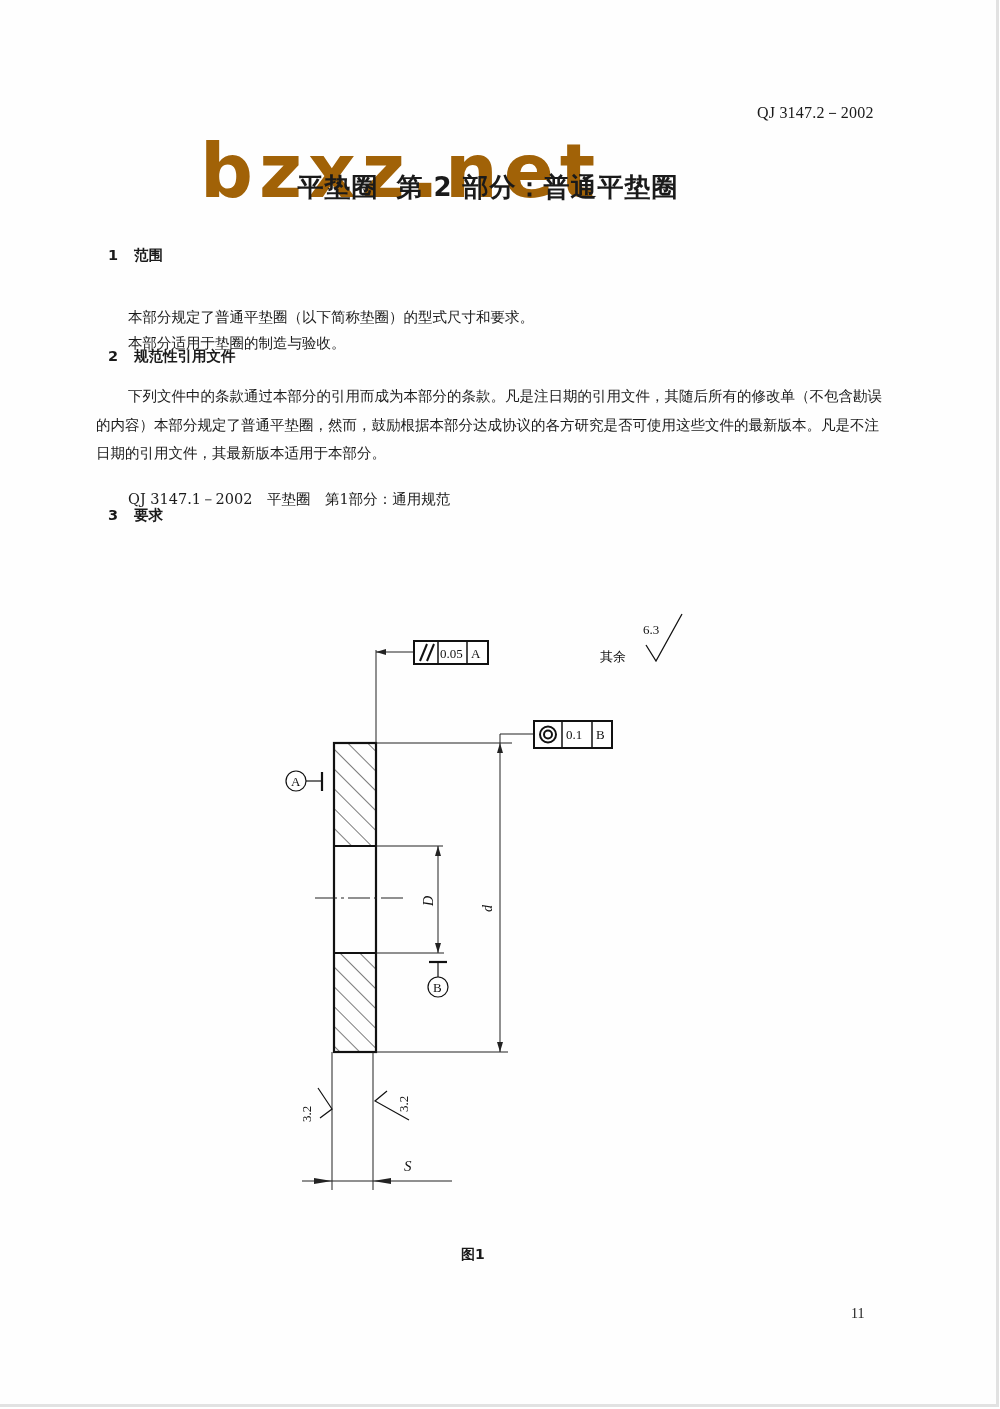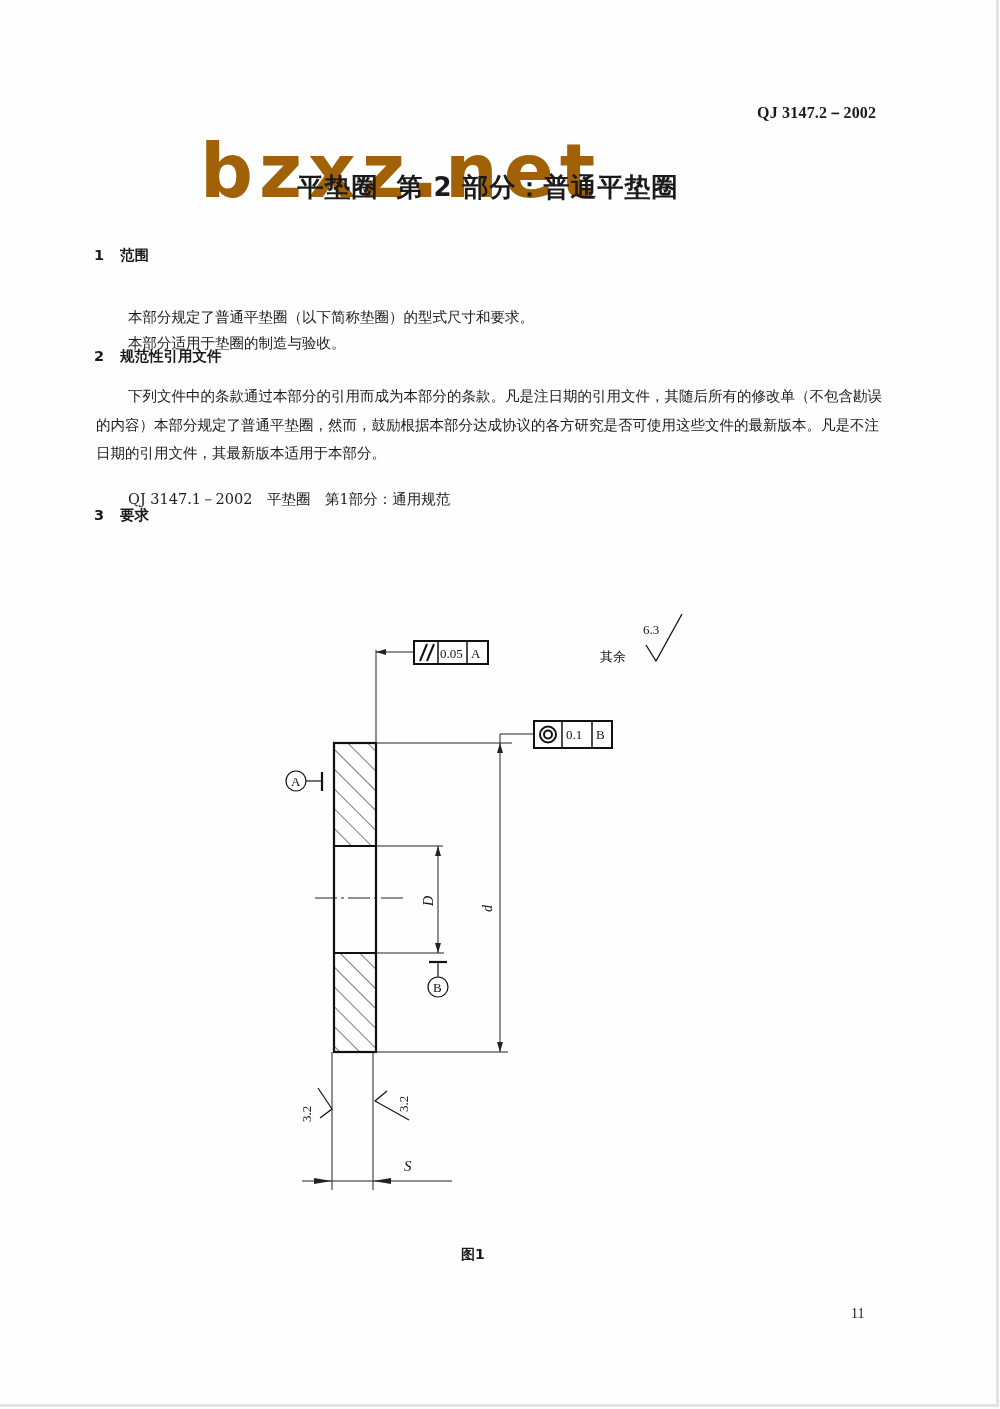--- a/index.html
+++ b/index.html
@@ -1,27 +1,27 @@
 <!DOCTYPE html>
 <html><head>
 <meta charset="utf-8">
 <style>
   html, body { margin: 0; padding: 0; background: #ffffff; }
   body { width: 1000px; height: 1409px; position: relative; overflow: hidden;
          font-family: "DejaVu Serif", "Liberation Serif", serif; color: #1a1a1a; }
   .page { position: absolute; left: 0; top: 0; width: 996px; height: 1404px;
           background: #fefefe; border-right: 3px solid #e2e2e2; border-bottom: 3px solid #e2e2e2; }
   .std-code { position: absolute; left: 757px; top: 103px; font-family: "Liberation Serif", serif;
-              font-weight: bold; font-size: 16px; letter-spacing: 0.2px; }
+              font-weight: normal; font-size: 16px; letter-spacing: 0.2px; }
   .watermark { position: absolute; left: 200px; top: 128px; font-family: "DejaVu Sans", sans-serif;
                font-weight: bold; font-size: 74px; color: #a16207; letter-spacing: 6px; z-index: 0; }
   .title { position: absolute; left: 0; width: 976px; top: 170px; text-align: center;
            font-family: "DejaVu Sans", sans-serif; font-weight: bold; font-size: 26px; z-index: 1; letter-spacing: 1px; }
   .title .gap { display: inline-block; width: 18px; }
-  .heading { position: absolute; left: 94px; font-family: "DejaVu Sans", sans-serif;
+  .heading { position: absolute; left: 108px; font-family: "DejaVu Sans", sans-serif;
              font-weight: bold; font-size: 14.5px; }
   .heading .num { display: inline-block; width: 26px; }
   .para { position: absolute; left: 96px; width: 790px; font-size: 14.5px; line-height: 28.5px; }
   .indent { text-indent: 32px; }
   .line { position: absolute; left: 128px; font-size: 14.5px; white-space: nowrap; margin-top: 22px; }
   .drawing { position: absolute; left: 0; top: 0; width: 1000px; height: 1409px; }
   .fig-caption { position: absolute; left: 461px; top: 1246px; font-family: "DejaVu Sans", sans-serif;
                  font-weight: bold; font-size: 14px; }
   .page-num { position: absolute; left: 851px; top: 1306px; font-family: "Liberation Serif", serif; font-size: 14px; }
 </style>

